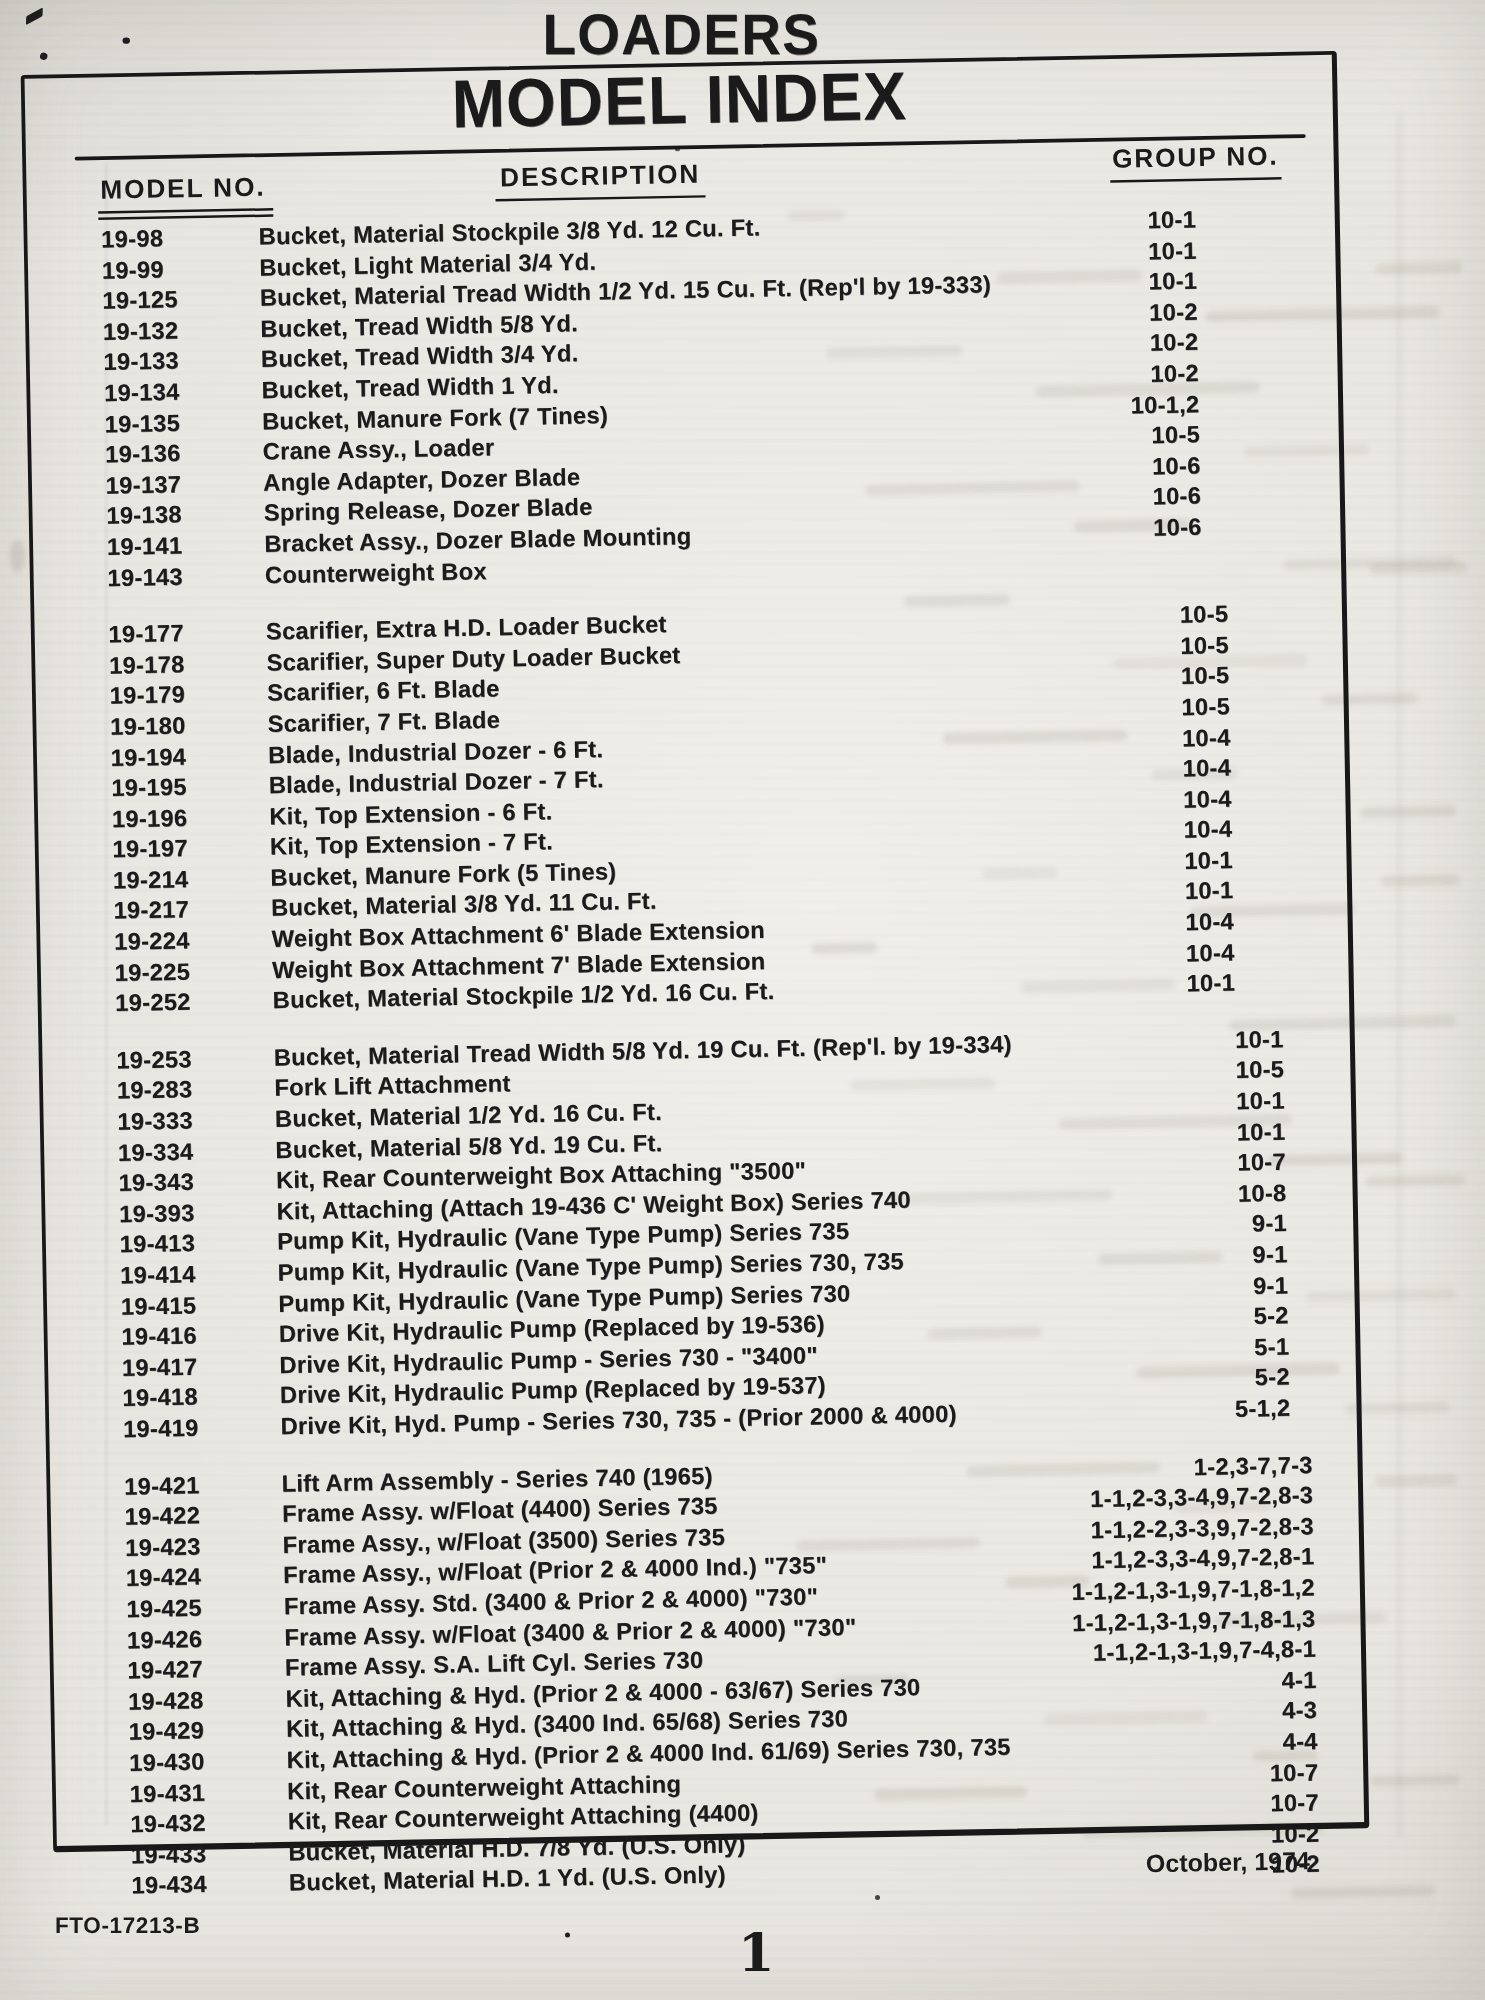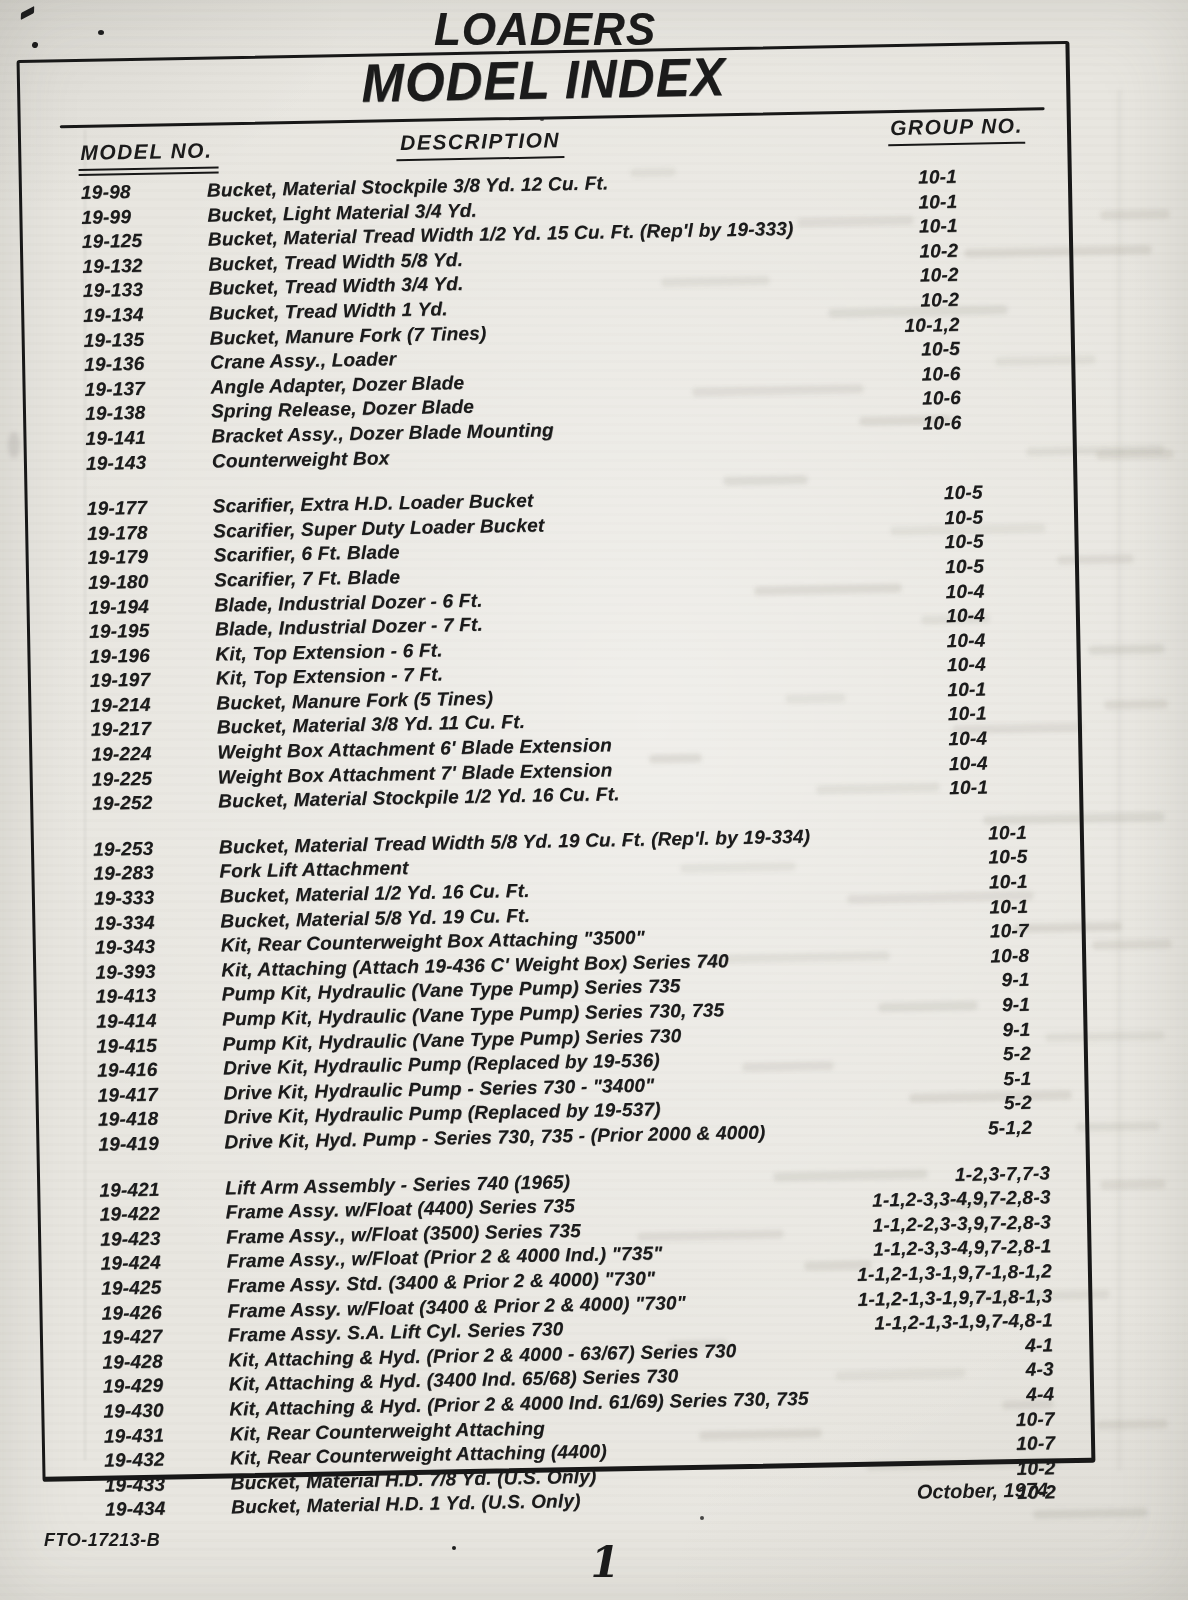--- a/index.html
+++ b/index.html
@@ -6,21 +6,20 @@
   .page{
     position:relative;width:1188px;height:1600px;overflow:hidden;
     font-family:"Liberation Sans",sans-serif;color:#1b1b1b;
     background:#e8e6e0;
     background-image:
       radial-gradient(ellipse 900px 1200px at 55% 45%, rgba(255,255,255,0.35), rgba(255,255,255,0) 70%),
       radial-gradient(ellipse 500px 300px at 0% 0%, rgba(90,88,82,0.10), rgba(0,0,0,0) 70%),
       radial-gradient(ellipse 700px 400px at 100% 100%, rgba(120,116,106,0.10), rgba(0,0,0,0) 75%),
       repeating-linear-gradient(180deg, rgba(120,115,102,0.025) 0 3px, rgba(0,0,0,0) 3px 9px);
     box-shadow:inset 0 0 80px rgba(95,92,84,0.18);
-    font-style:italic;
   }
   
   .loaders{
     position:absolute;top:4px;left:0;width:1090px;text-align:center;
     font-size:44px;font-weight:800;letter-spacing:1px;
     transform:scaleY(1.04);
     text-shadow:0.4px 0.4px 0 rgba(25,25,25,0.5);
   }
   
   .sheet{

